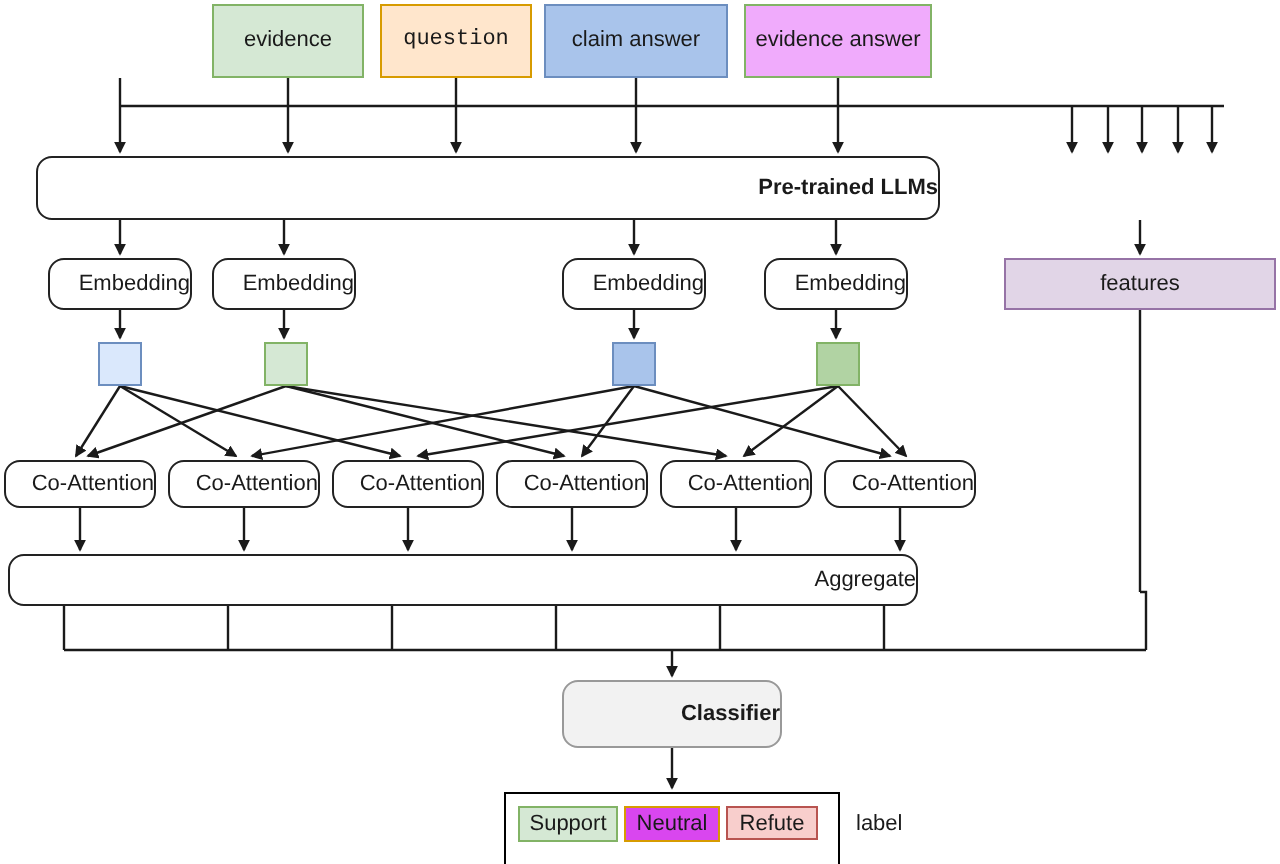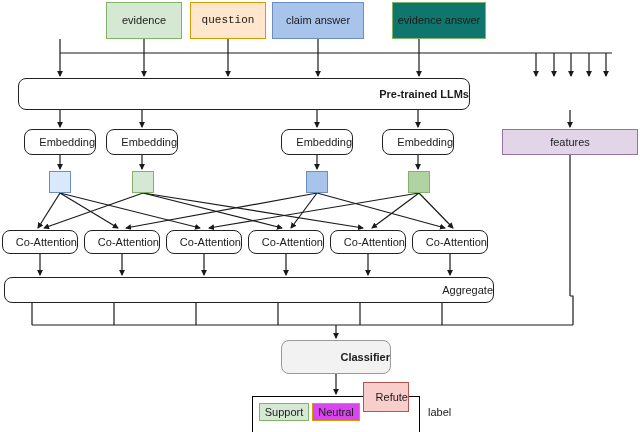--- a/index.html
+++ b/index.html
@@ -164,21 +164,21 @@
 
   <div class="node rect" style="left:106px;top:2px;width:76px;height:37px;background:#d5e8d4;border-color:#82b366;">
     <span>evidence</span>
   </div>
   <div class="node rect" style="left:190px;top:2px;width:76px;height:37px;background:#ffe6cc;border-color:#d79b00;font-family:Liberation Mono, monospace;">
     <span>question</span>
   </div>
   <div class="node rect" style="left:272px;top:2px;width:92px;height:37px;background:#a9c4eb;border-color:#6c8ebf;">
     <span>claim answer</span>
   </div>
-  <div class="node rect" style="left:392px;top:2px;width:94px;height:37px;background:#0f766e;border-color:#82b366;">
+  <div class="node rect" style="left:372px;top:2px;width:94px;height:37px;background:#f0abfc;border-color:#82b366;">
     <span>evidence answer</span>
   </div>
 
   <div class="node rounded bold" style="left:18px;top:78px;width:452px;height:32px;">
     <span>Pre-trained LLMs</span>
   </div>
 
   <div class="node rounded" style="left:24px;top:129px;width:72px;height:26px;">
     <span>Embedding</span>
   </div>
@@ -213,35 +213,35 @@
   <div class="node rounded" style="left:248px;top:230px;width:76px;height:24px;">
     <span>Co-Attention</span>
   </div>
   <div class="node rounded" style="left:330px;top:230px;width:76px;height:24px;">
     <span>Co-Attention</span>
   </div>
   <div class="node rounded" style="left:412px;top:230px;width:76px;height:24px;">
     <span>Co-Attention</span>
   </div>
 
-  <div class="node rounded" style="left:4px;top:277px;width:490px;height:26px;">
+  <div class="node rounded" style="left:4px;top:277px;width:455px;height:26px;">
     <span>Aggregate</span>
   </div>
 
   <div class="node rounded bold" style="left:281px;top:340px;width:110px;height:34px;background:#f2f2f2;border-color:#999999;">
     <span>Classifier</span>
   </div>
 
   <div class="lbl-box" style="left:252px;top:396px;width:168px;height:40px;"></div>
 
   <div class="chip" style="left:259px;top:403px;width:50px;height:18px;background:#d5e8d4;border:1px solid #82b366;">
     <span>Support</span>
   </div>
   <div class="chip" style="left:312px;top:403px;width:48px;height:18px;background:#d946ef;border:1px solid #d79b00;">
     <span>Neutral</span>
   </div>
-  <div class="chip" style="left:363px;top:382px;width:46px;height:30px;background:#f8cecc;border:1px solid #b85450;justify-content:flex-end;">
+  <div class="chip" style="left:363px;top:403px;width:46px;height:17px;background:#f8cecc;border:1px solid #b85450;">
     <span>Refute</span>
   </div>
 
   <div class="plaintext" style="left:428px;top:406px;">label</div>
 
 </div>
 
 </body></html>

